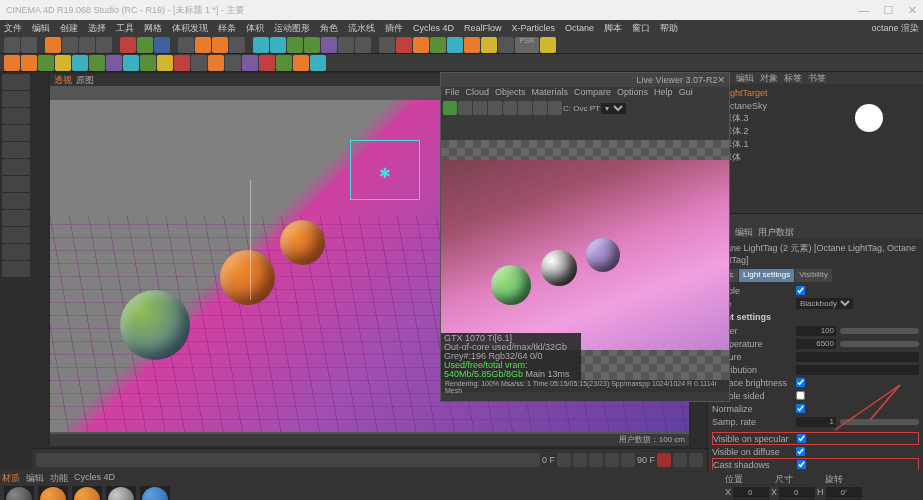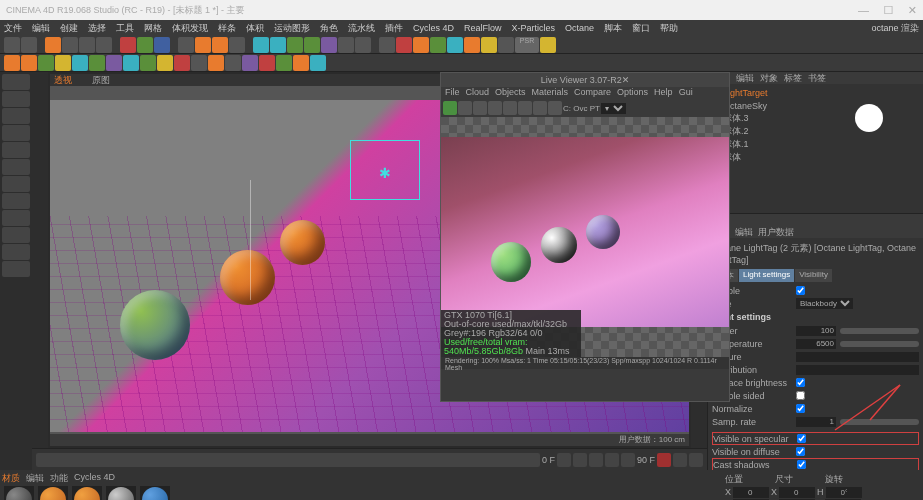--- a/index.html
+++ b/index.html
@@ -18,37 +18,37 @@
 .tbtn.purple{background:#7a5aa0;}
 .tbtn.blue{background:#4060a0;}
 .main{display:flex;height:398px;}
 .leftstrip{width:32px;background:#2d2d2d;display:flex;flex-direction:column;gap:1px;padding:2px;}
 .leftstrip .lbtn{height:16px;background:#444;border-radius:2px;}
 .center{flex:1;display:flex;flex-direction:column;}
 .viewarea{flex:1;display:flex;position:relative;background:#2a2a2a;}
 .viewport{flex:1;position:relative;background:#555;margin:2px;overflow:hidden;}
 .vphead{height:14px;background:#3a3a3a;display:flex;align-items:center;gap:8px;padding:0 4px;font-size:9px;}
 .vphead .orange{color:#e87b2e;}
-.vptabs{height:12px;background:#333;display:flex;gap:20px;padding:0 4px;font-size:8px;}
+.vptabs{height:12px;background:#333;display:flex;gap:4px;padding:0 4px;font-size:8px;}
 .vptabs span.sel{color:#e87b2e;}
 .scene{position:absolute;inset:26px 0 14px 0;background:linear-gradient(135deg,#808080 0%,#808080 35%,#d040a0 38%,#a050b0 60%,#6040a0 100%);overflow:hidden;}
 .grid{position:absolute;top:35%;left:0;right:0;bottom:0;background:repeating-linear-gradient(80deg,transparent 0,transparent 18px,rgba(128,0,128,0.3) 18px,rgba(128,0,128,0.3) 19px),repeating-linear-gradient(0deg,transparent 0,transparent 12px,rgba(128,0,128,0.2) 12px,rgba(128,0,128,0.2) 13px);}
 .sphere{position:absolute;border-radius:50%;box-shadow:inset -8px -8px 12px rgba(0,0,0,0.4),inset 6px 6px 10px rgba(255,255,255,0.3);}
 .sph1{width:70px;height:70px;left:70px;top:190px;background:radial-gradient(circle at 30% 30%,#90c050,#4060a0);}
 .sph2{width:55px;height:55px;left:170px;top:150px;background:radial-gradient(circle at 30% 30%,#f09030,#c05020);}
 .sph3{width:45px;height:45px;left:230px;top:120px;background:radial-gradient(circle at 30% 30%,#f09030,#c05020);}
 .mleft{width:16px;background:#2d2d2d;}
 .mright{width:16px;background:#2d2d2d;}
 .lvwindow{position:absolute;left:408px;top:0;width:290px;height:330px;background:#3a3a3a;border:1px solid #555;}
-.lvtitle{height:14px;background:#444;padding:0 4px;display:flex;justify-content:center;align-items:center;font-size:9px;}
+.lvtitle{height:14px;background:#444;padding:0 4px;display:flex;justify-content:flex-end;align-items:center;font-size:9px;}
 .lvmenu{height:12px;background:#3a3a3a;padding:0 4px;display:flex;gap:6px;font-size:8px;}
 .lvtools{height:18px;background:#3a3a3a;display:flex;align-items:center;gap:1px;padding:2px;}
 .lvtools .lb{width:14px;height:14px;background:#555;border-radius:2px;}
 .lvtools .lb.grn{background:#4a9040;}
-.lvview{height:240px;background:repeating-conic-gradient(#555 0 25%,#666 0 50%) 50%/16px 16px;position:relative;overflow:hidden;}
+.lvview{height:240px;background:repeating-conic-gradient(#555 0 25%,#666 0 50%) 50%/16px 16px;position:relative;overflow:hidden;margin-top:23px;}
 .lvscene{position:absolute;top:20px;left:0;right:0;bottom:30px;background:linear-gradient(160deg,#7a4050 0%,#a0506a 25%,#e080c0 50%,#f0a0e0 70%,#c080d0 100%);}
 .lvscene .sphere{box-shadow:inset -6px -6px 10px rgba(0,0,0,0.5),inset 4px 4px 6px rgba(255,255,255,0.4);}
 .lvsph1{width:40px;height:40px;left:50px;top:105px;background:radial-gradient(circle at 30% 30%,#a0e080,#40a060);}
 .lvsph2{width:36px;height:36px;left:100px;top:90px;background:radial-gradient(circle at 30% 30%,#fff,#111);}
 .lvsph3{width:34px;height:34px;left:145px;top:78px;background:radial-gradient(circle at 30% 30%,#b0a0e0,#8060a0);}
 .lvstat{position:absolute;bottom:0;left:0;width:140px;background:rgba(40,40,40,0.9);font-size:7px;padding:1px 3px;line-height:9px;}
 .lvstat .gr{color:#50e050;}
 .lvbottom{height:12px;background:#333;font-size:7px;padding:0 4px;display:flex;gap:6px;}
 .timeline{height:22px;background:#333;border-top:1px solid #222;display:flex;align-items:center;padding:0 4px;font-size:8px;gap:2px;}
 .tlctrl{width:14px;height:14px;background:#444;border-radius:2px;}

